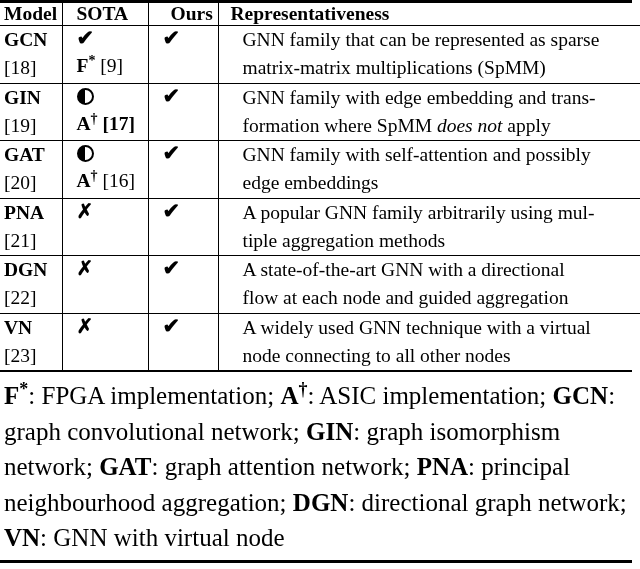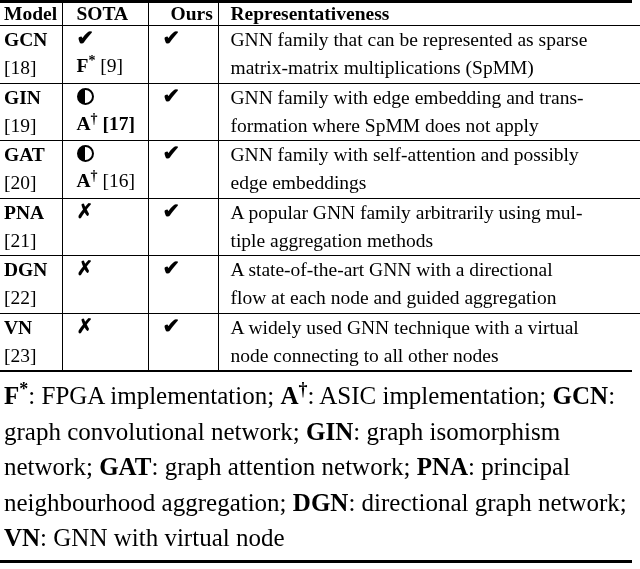--- a/index.html
+++ b/index.html
@@ -121,22 +121,22 @@
     display: inline-block;
     width: 17px;
     height: 17px;
     border-radius: 50%;
     border: 2px solid #000;
     background: linear-gradient(to right, #000 0%, #000 50%, #fff 50%, #fff 100%);
     box-sizing: border-box;
     vertical-align: -2px;
   }
 
-  .rep-line { display: block; }
-  .it { }
+  .rep-line { display: block; margin-left: 12px; }
+  .it { font-style: italic; }
 
   .rowsep td { border-top: 1.6px solid #000; }
 
   
   .footnote {
     font-size: 25px;
     line-height: 1.42;
     padding: 6px 4px 4px 4px;
     text-align: left;
   }

